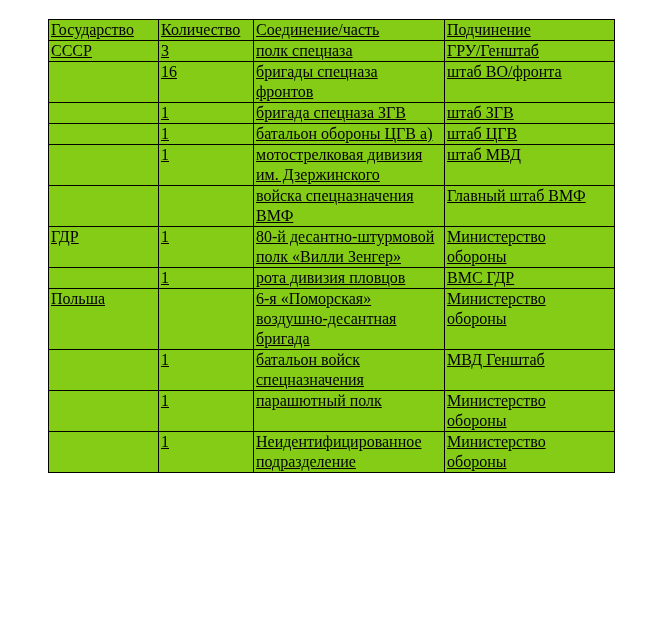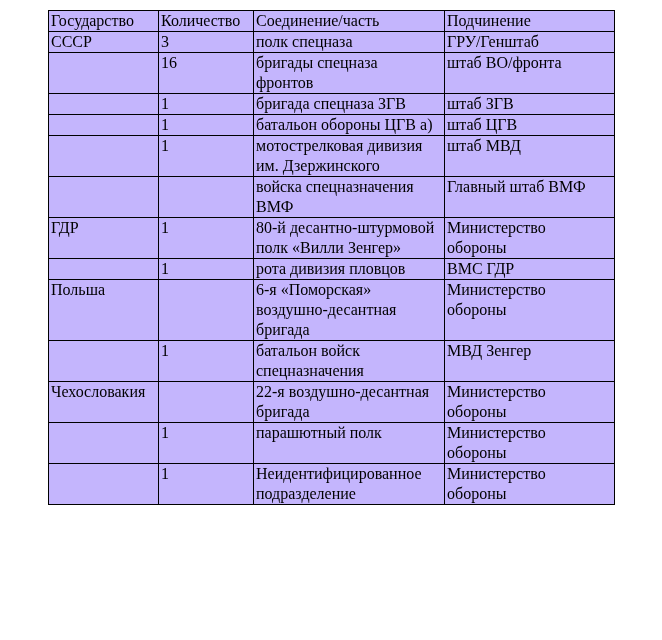--- a/index.html
+++ b/index.html
@@ -14,23 +14,24 @@
   }
   .page {
     position: relative;
     width: 662px;
     height: 640px;
     background: #ffffff;
   }
   table.units-table {
     border-collapse: collapse;
     table-layout: fixed;
-    margin: 10px 0 0 48px;
+    margin: 19px 0 0 48px;
     width: 566px;
-    background: #c4b5fd;
+    background: #84cc16;
+    text-decoration: underline;
   }
   table.units-table col.c-state { width: 110px; }
   table.units-table col.c-qty   { width: 95px; }
   table.units-table col.c-unit  { width: 191px; }
   table.units-table col.c-sub   { width: 170px; }
   table.units-table th,
   table.units-table td {
     border: 1px solid #000000;
     vertical-align: top;
     text-align: left;
@@ -122,29 +123,21 @@
 воздушно-десантная
 бригада</td>
           <td>Министерство
 обороны</td>
         </tr>
         <tr>
           <td></td>
           <td>1</td>
           <td>батальон войск
 спецназначения</td>
-          <td>МВД Зенгер</td>
-        </tr>
-        <tr>
-          <td>Чехословакия</td>
-          <td></td>
-          <td>22-я воздушно-десантная
-бригада</td>
-          <td>Министерство
-обороны</td>
+          <td>МВД Генштаб</td>
         </tr>
         <tr>
           <td></td>
           <td>1</td>
           <td>парашютный полк</td>
           <td>Министерство
 обороны</td>
         </tr>
         <tr>
           <td></td>

